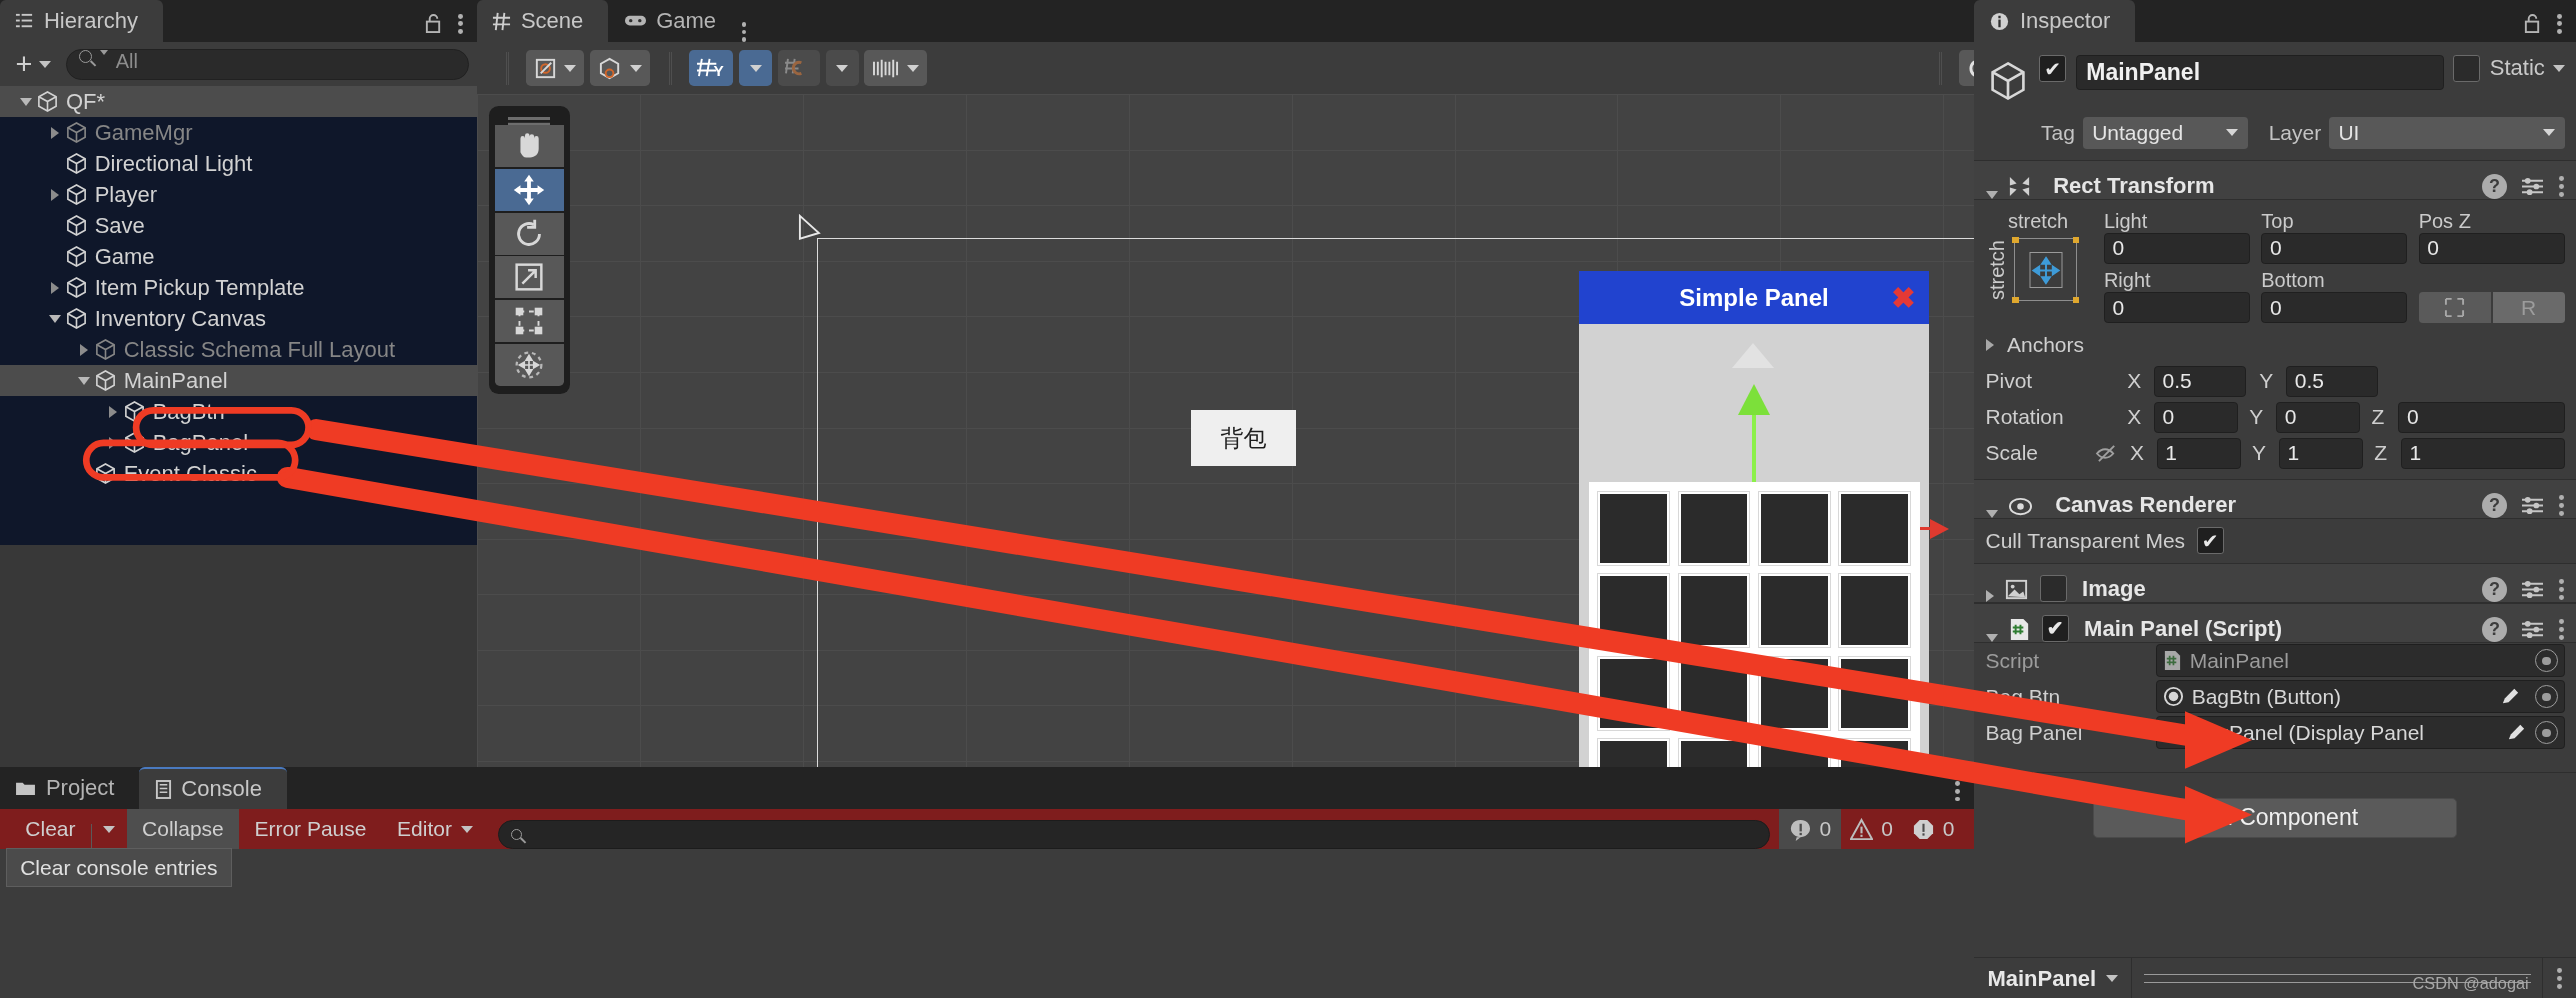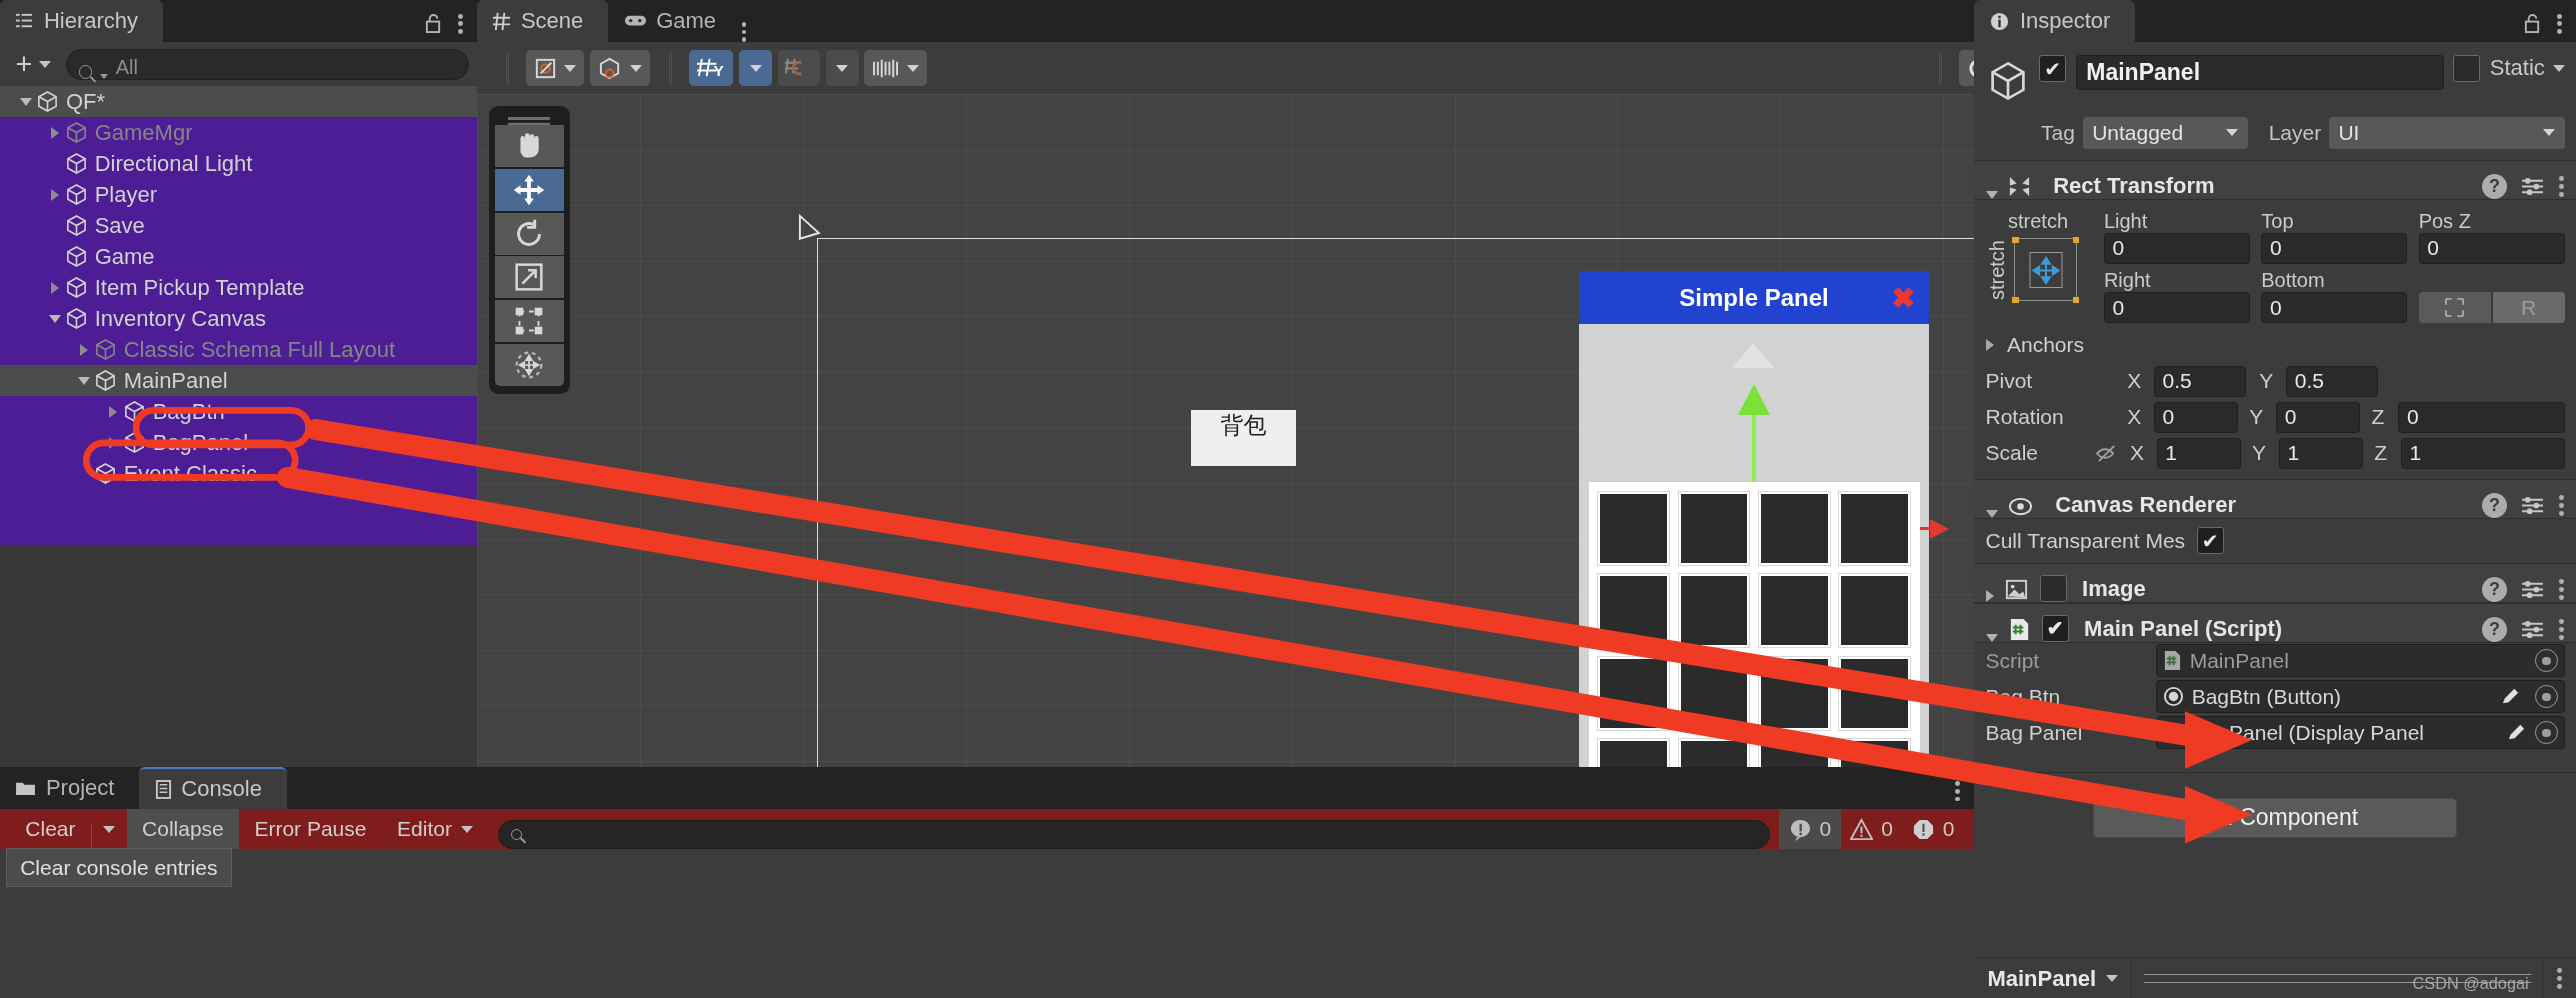--- a/index.html
+++ b/index.html
@@ -18,27 +18,27 @@
   .tab.active { background:#3c3c3c; border-top-left-radius:5.8px; border-top-right-radius:5.8px; }
   .tab.inactive { color:#b4b4b4; }
   .tabstrip .rightchrome { margin-left:auto; display:flex; align-items:center; gap:15.3px; padding:0 13.4px 7.7px 0; }
 
   .panel { position:absolute; background:#3c3c3c; }
 
   .kebab { width:5.8px; display:flex; flex-direction:column; gap:2.9px; align-items:center; }
   .kebab i { width:4.8px; height:4.8px; background:#b0b0b0; border-radius:50%; display:block; }
 
   
-  #hierarchy { left:0; top:0; width:477px; height:545px; background:#4c1d95; }
+  #hierarchy { left:0; top:0; width:477px; height:545px; background:#0f172a; }
   .h-toolbar { height:44px; display:flex; align-items:center; gap:7.7px; padding:0 7.7px; background:#3c3c3c; }
   .plus-btn { display:flex; align-items:center; gap:6.7px; padding:1.9px 7.7px; }
   .plus-btn .pl { font-size:29px; line-height:21px; color:#cfcfcf; font-weight:400;}
   .caret-dn { width:0;height:0;border-left:6.7px solid transparent;border-right:6.7px solid transparent;border-top:7.7px solid #c3c3c3; }
   .search-box { flex:1; height:31px; background:#2a2a2a; border:1px solid #212121; border-radius:15.3px;
-                display:flex; align-items:flex-end; gap:7.7px; padding:0 11.5px; color:#8d8d8d; font-size:20px; }
+                display:flex; align-items:flex-start; gap:7.7px; padding:0 11.5px; color:#8d8d8d; font-size:20px; }
   .magnifier { width:13.4px;height:13.4px;border:1.9px solid #9a9a9a;border-radius:50%; position:relative; flex:none;}
   .magnifier:after { content:""; position:absolute; width:1.9px;height:6.7px;background:#9a9a9a; right:-2.9px;bottom:-4.8px; transform:rotate(-45deg);}
   .search-box .tcaret { width:0;height:0;border-left:4.8px solid transparent;border-right:4.8px solid transparent;border-top:5.8px solid #9a9a9a; }
 
   .tree { position:relative; }
   .row { height:31px; display:flex; align-items:center; font-size:22px; color:#d2d2d2; position:relative; }
   .row.selected { background:#4c4c4c; }
   .row.dim { color:#868686; }
   .row .arrow { width:21px; display:flex; justify-content:center; align-items:center; flex:none; }
   .row .arrow.right:after { content:""; width:0;height:0;border-top:6.7px solid transparent;border-bottom:6.7px solid transparent;border-left:8.6px solid #8c8c8c; }
@@ -65,21 +65,21 @@
   .tools-float { position:absolute; left:11.5px; top:11.5px; width:81px; background:#1e1e1e;
                  border-radius:9.6px; padding:5.8px 5.8px 7.7px; display:flex; flex-direction:column; align-items:center; }
   .tools-handle { width:42px; height:2.9px; background:#6d6d6d; margin:5.8px 0 2.9px; box-shadow:0 5.8px 0 #6d6d6d; }
   .tool-btn { width:69px; height:42px; background:#585858; display:flex; align-items:center; justify-content:center; margin-top:1.9px; }
   .tool-btn:first-of-type { border-radius:4.8px 4.8px 0 0; }
   .tool-btn:last-of-type  { border-radius:0 0 4.8px 4.8px; }
   .tool-btn.active { background:#4a6a93; }
 
   .cam-icon { position:absolute; color:#e6e6e6; }
 
-  .bag-btn { position:absolute; background:#efefef; color:#1d1d1d; display:flex; align-items:flex-start;
+  .bag-btn { position:absolute; background:#efefef; color:#1d1d1d; display:flex; align-items:center;
              justify-content:center; font-size:23px; }
 
   .simple-panel { position:absolute; border:0; }
   .sp-title { background:#2143cf; color:#fff; text-align:center; font-size:24px; font-weight:bold;
               display:flex; align-items:center; justify-content:center; position:relative; }
   .sp-close { position:absolute; right:13.4px; top:50%; transform:translateY(-50%); color:#e53935; font-size:29px; font-weight:bold; }
   .sp-body { background:#d2d2d2; position:relative; }
   .slot-grid { position:absolute; background:#ffffff; display:grid; gap:9.6px; padding:9.6px; }
   .slot { background:#2b2b2b; border:2.9px solid #ffffff; outline:1.9px solid #d8d8d8; }
   .grn-arrow { position:absolute; width:3.8px; background:#8cf04a; }

